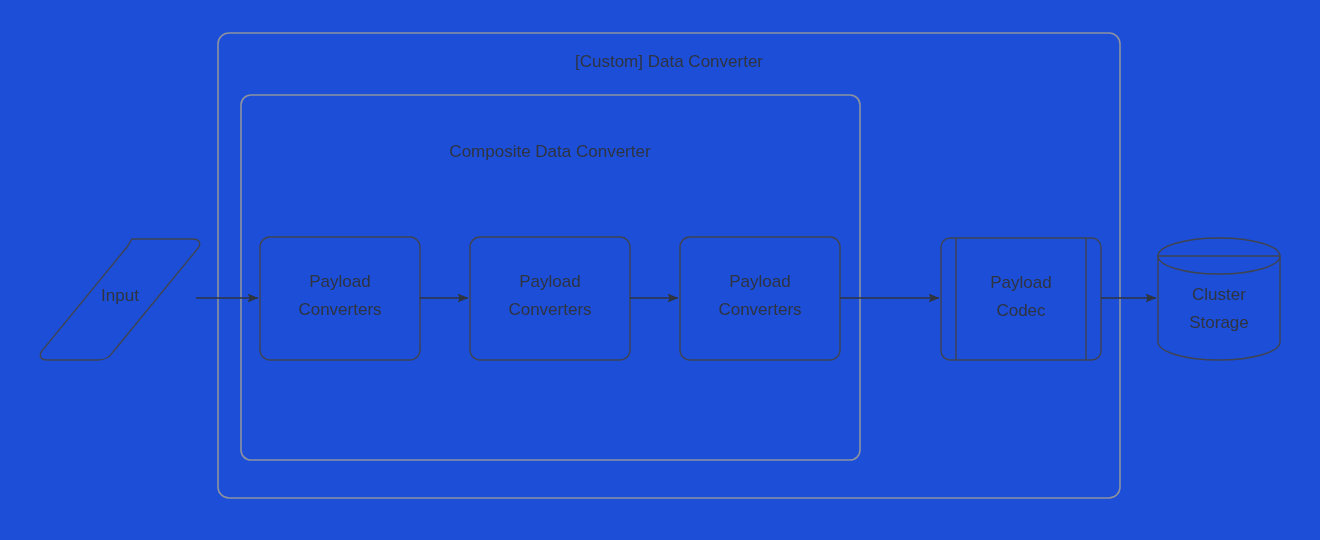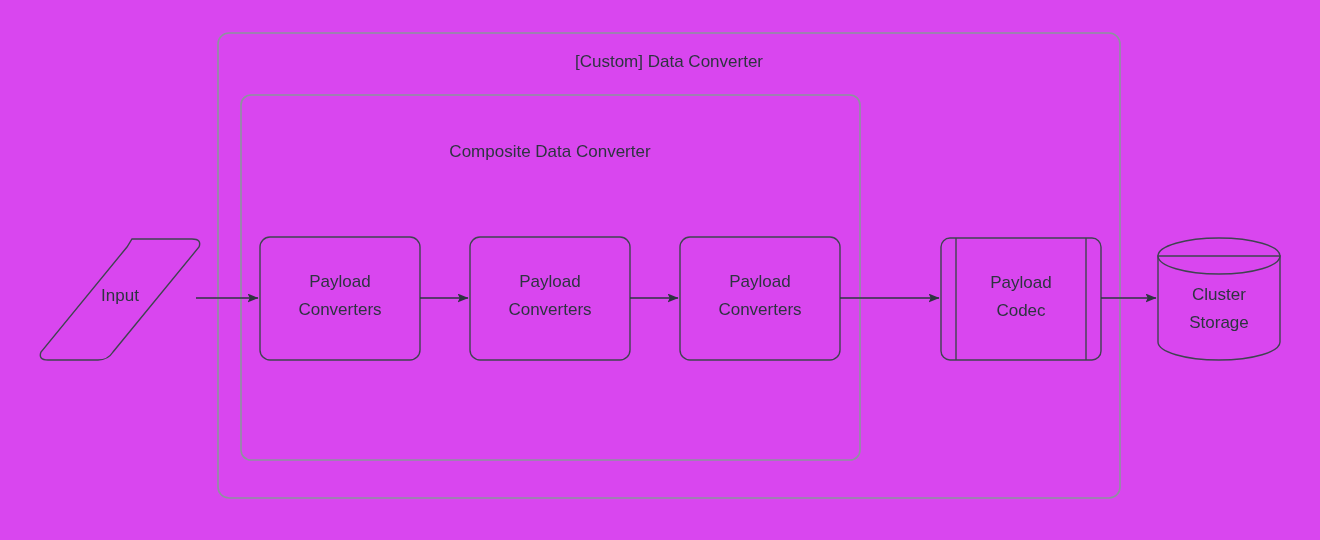--- a/index.html
+++ b/index.html
@@ -8,21 +8,21 @@
     padding: 0;
     background: #ffffff;
   }
   body {
     font-family: "Liberation Sans", "DejaVu Sans", sans-serif;
   }
   #canvas {
     position: relative;
     width: 1320px;
     height: 540px;
-    background: #d946ef;
+    background: #1d4ed8;
     overflow: hidden;
   }
   #diagram-svg {
     position: absolute;
     left: 0;
     top: 0;
     width: 1320px;
     height: 540px;
   }
   .shape-fill {

